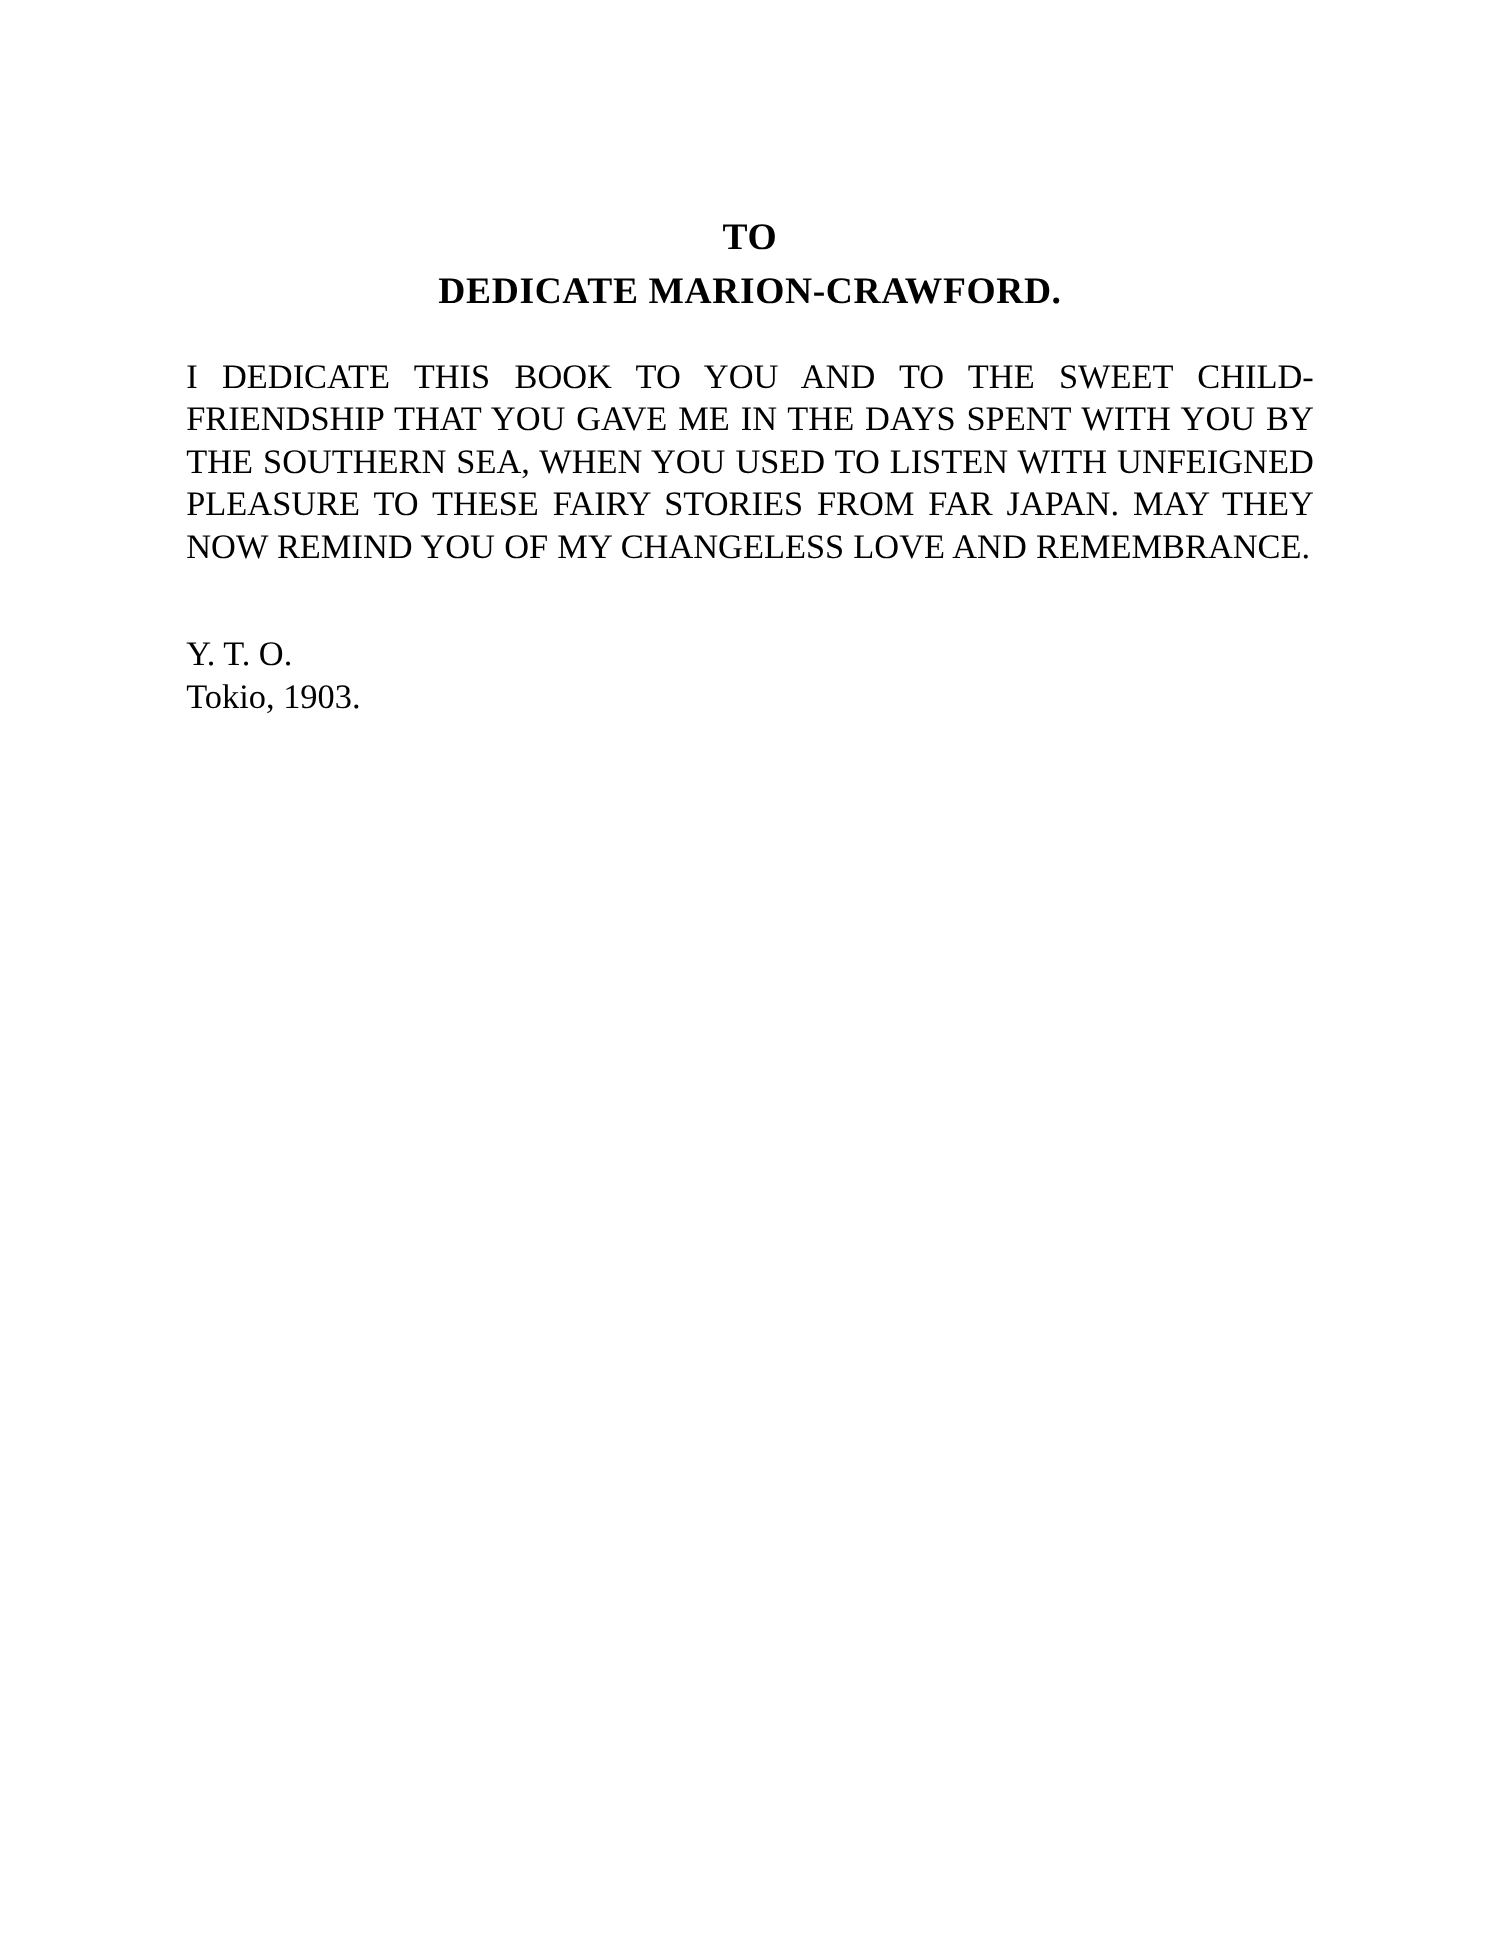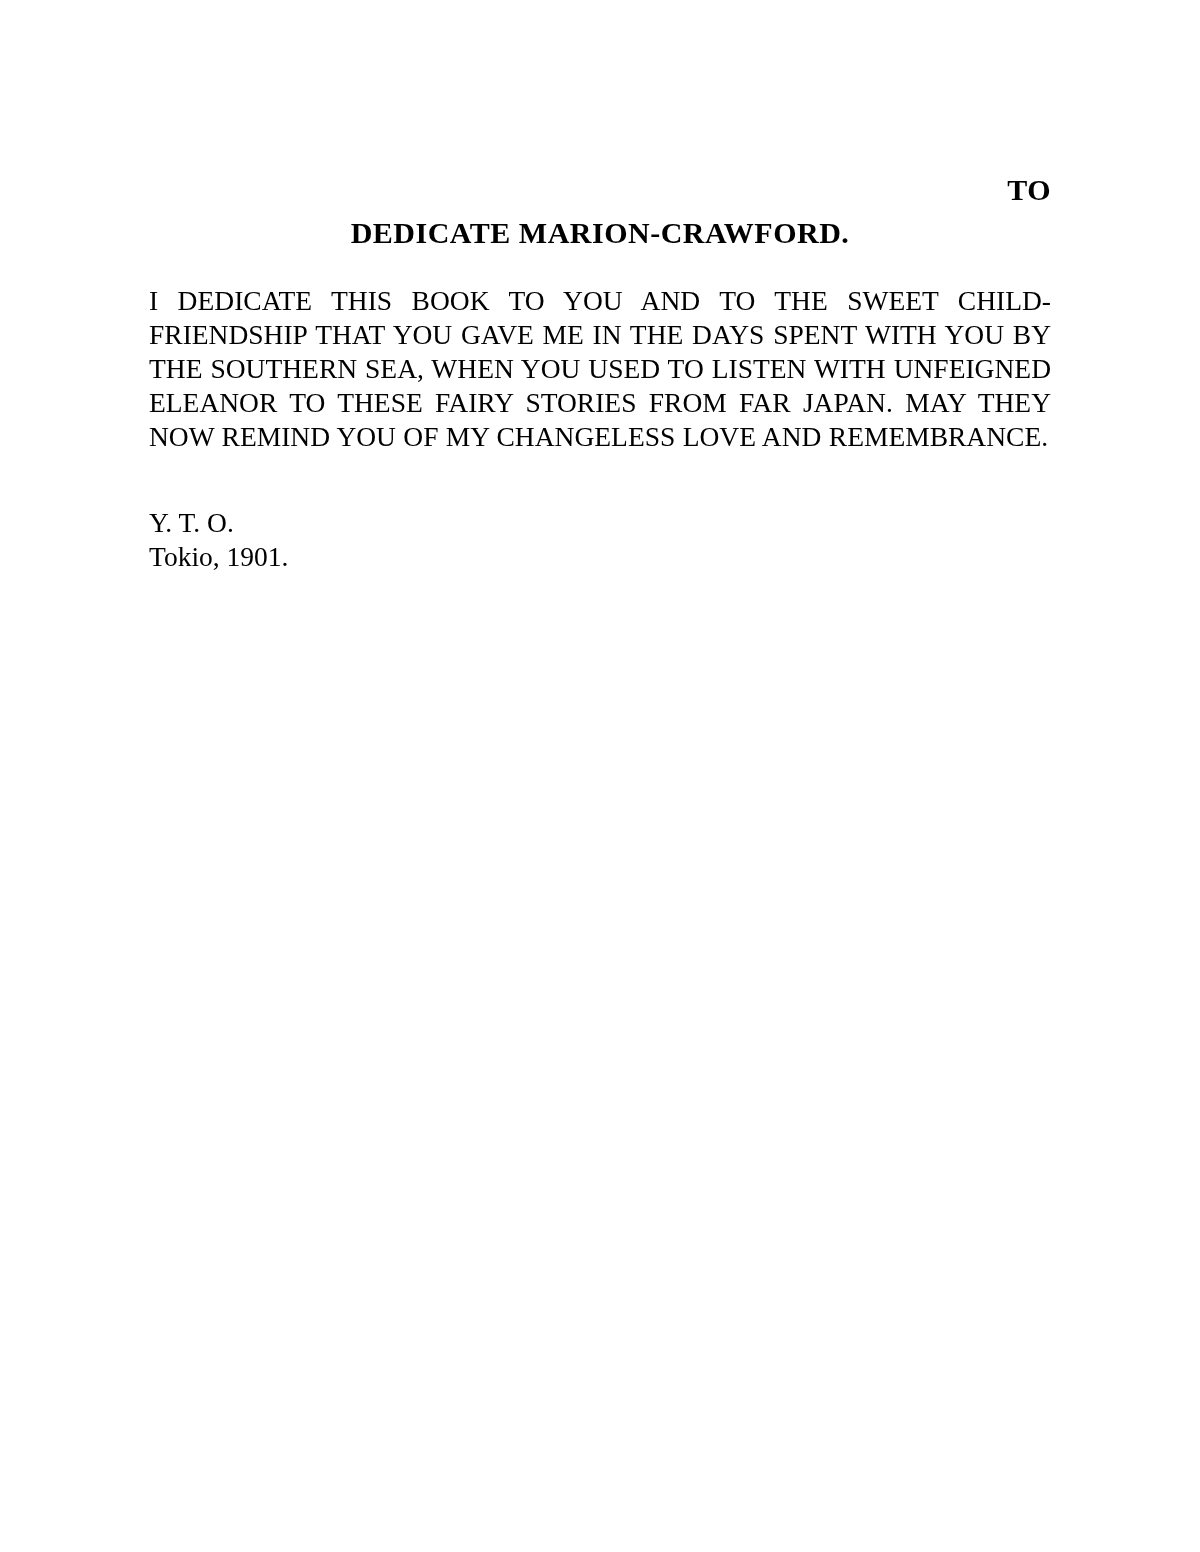--- a/index.html
+++ b/index.html
@@ -32,21 +32,20 @@
   .dedication-heading {
     text-align: center;
     font-weight: bold;
     font-size: 30px;
     line-height: 43px;
     margin: 0;
   }
   .dedication-heading .line-1 {
     display: block;
     letter-spacing: 0.5px;
-    text-align: right;
   }
   .dedication-heading .line-2 {
     display: block;
     letter-spacing: 0.5px;
   }
   .dedication-body {
     margin: 30px 0 0 0;
     font-size: 27.5px;
     line-height: 34px;
     text-align: justify;
@@ -66,21 +65,21 @@
 <body>
 
 <div class="page">
   <div class="content">
 
     <h1 class="dedication-heading">
       <span class="line-1">TO</span>
       <span class="line-2">DEDICATE MARION-CRAWFORD.</span>
     </h1>
 
-    <p class="dedication-body">I DEDICATE THIS BOOK TO YOU AND TO THE SWEET CHILD-FRIENDSHIP THAT YOU GAVE ME IN THE DAYS SPENT WITH YOU BY THE SOUTHERN SEA, WHEN YOU USED TO LISTEN WITH UNFEIGNED ELEANOR TO THESE FAIRY STORIES FROM FAR JAPAN. MAY THEY NOW REMIND YOU OF MY CHANGELESS LOVE AND REMEMBRANCE.</p>
+    <p class="dedication-body">I DEDICATE THIS BOOK TO YOU AND TO THE SWEET CHILD-FRIENDSHIP THAT YOU GAVE ME IN THE DAYS SPENT WITH YOU BY THE SOUTHERN SEA, WHEN YOU USED TO LISTEN WITH UNFEIGNED PLEASURE TO THESE FAIRY STORIES FROM FAR JAPAN. MAY THEY NOW REMIND YOU OF MY CHANGELESS LOVE AND REMEMBRANCE.</p>
 
     <div class="signature">
       <span>Y. T. O.</span>
-      <span>Tokio, 1901.</span>
+      <span>Tokio, 1903.</span>
     </div>
 
   </div>
 </div>
 
 </body></html>

